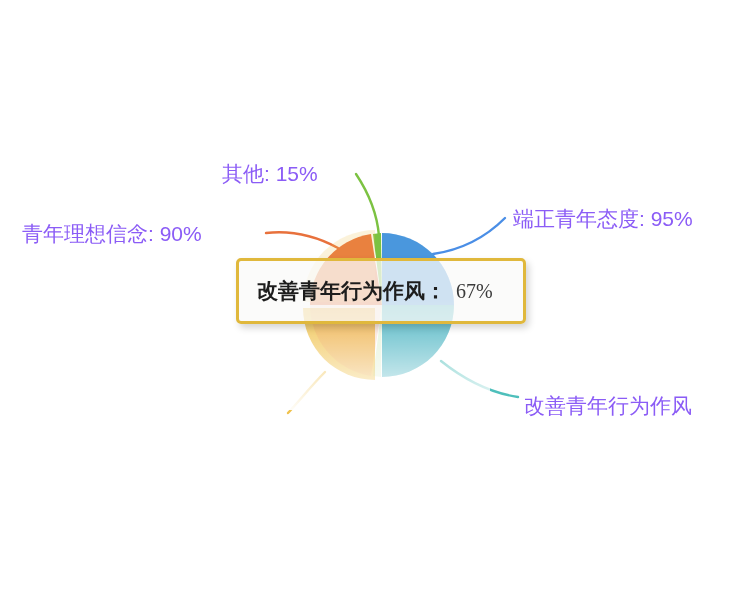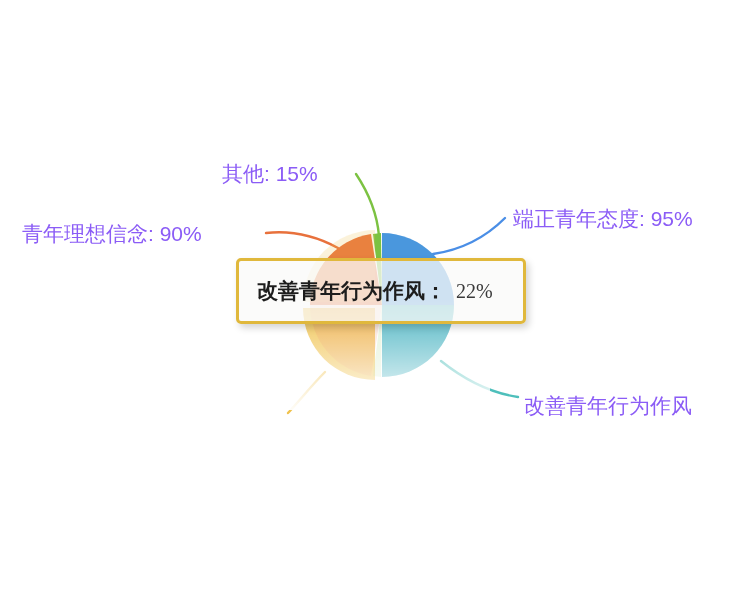--- a/index.html
+++ b/index.html
@@ -147,16 +147,16 @@
   <div class="pie-label" id="label-ideal">青年理想信念: 90%</div>
 
 
   <div class="pie-label" id="label-attitude">端正青年态度: 95%</div>
 
   <div class="pie-label" id="label-thought">改善青年行为作风</div>
 
   <div id="tooltip" style="border-color: rgb(224, 184, 60); background: rgba(250, 250, 248, 0.76);">
     <span class="tip-name">改善青年行为作风</span>
     <span class="tip-sep">：</span>
-    <span class="tip-value">22%</span>
+    <span class="tip-value">67%</span>
   </div>
 
 </div>
 
 </body></html>

